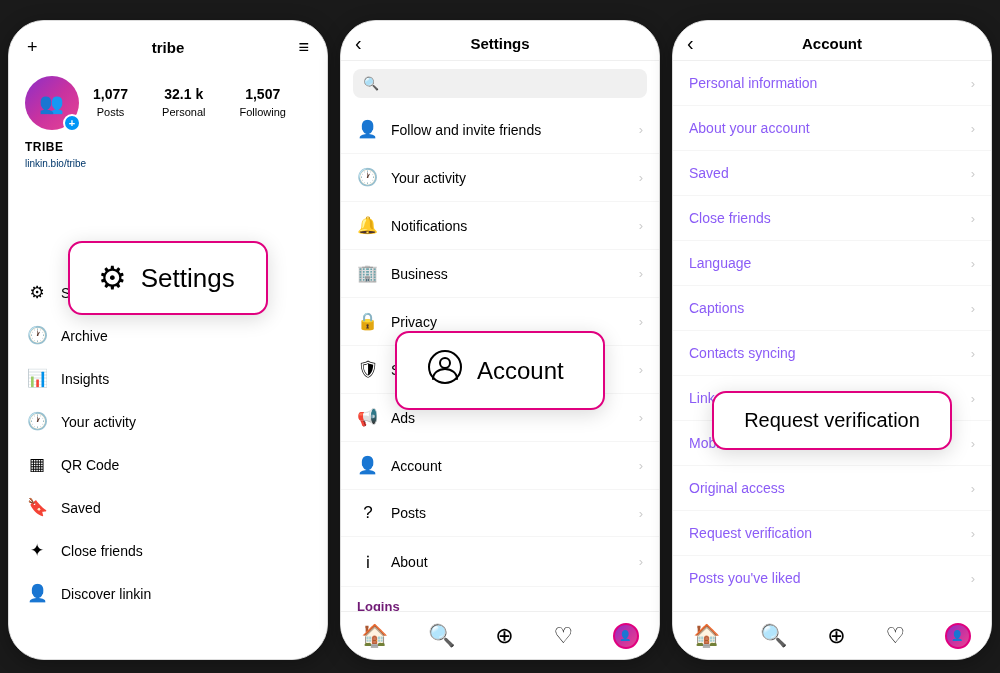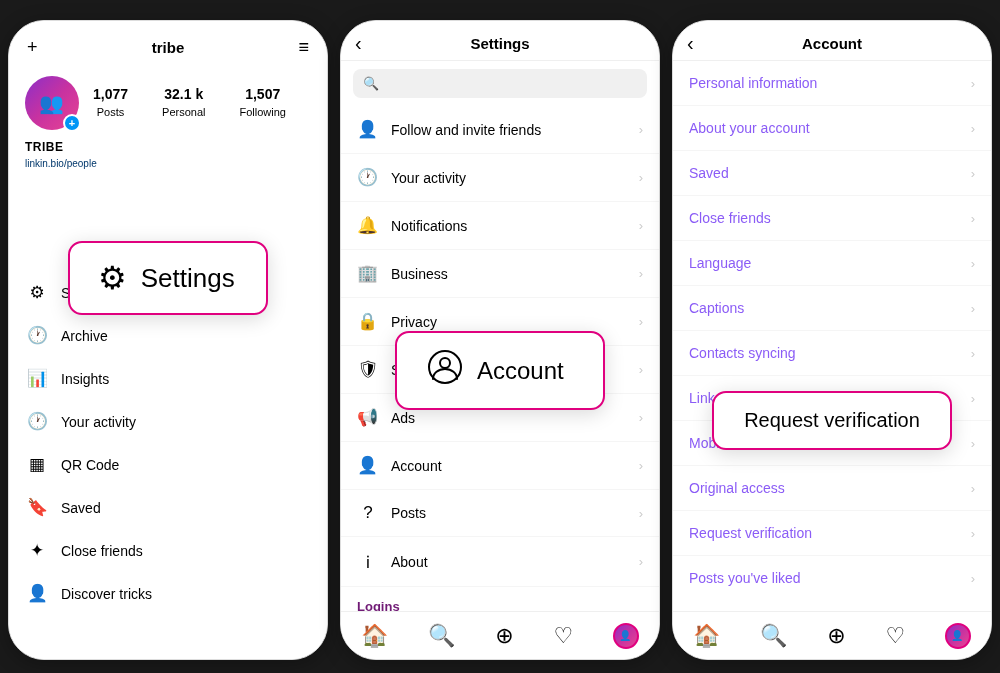--- a/index.html
+++ b/index.html
@@ -449,21 +449,21 @@
             <span class="stat-label">Personal</span>
           </div>
           <div class="stat-item">
             <span class="stat-num">1,507</span>
             <span class="stat-label">Following</span>
           </div>
         </div>
       </div>
 
       <div class="s1-username">TRIBE</div>
-      <div class="s1-link">linkin.bio/people</div>
+      <div class="s1-link">linkin.bio/tribe</div>
 
       <div class="settings-popup">
         <span class="settings-popup-icon">⚙</span>
         <span class="settings-popup-text">Settings</span>
       </div>
 
       <div class="s1-menu">
         <div class="s1-menu-item">
           <span class="s1-menu-icon">⚙</span>
           <span>Se…</span>
@@ -487,21 +487,21 @@
         <div class="s1-menu-item">
           <span class="s1-menu-icon">🔖</span>
           <span>Saved</span>
         </div>
         <div class="s1-menu-item">
           <span class="s1-menu-icon">✦</span>
           <span>Close friends</span>
         </div>
         <div class="s1-menu-item">
           <span class="s1-menu-icon">👤</span>
-          <span>Discover tricks</span>
+          <span>Discover linkin</span>
         </div>
       </div>
 
     </div>
   </div>
 
   <div class="phone">
     <div class="screen2">
 
       <div class="s2-header">

